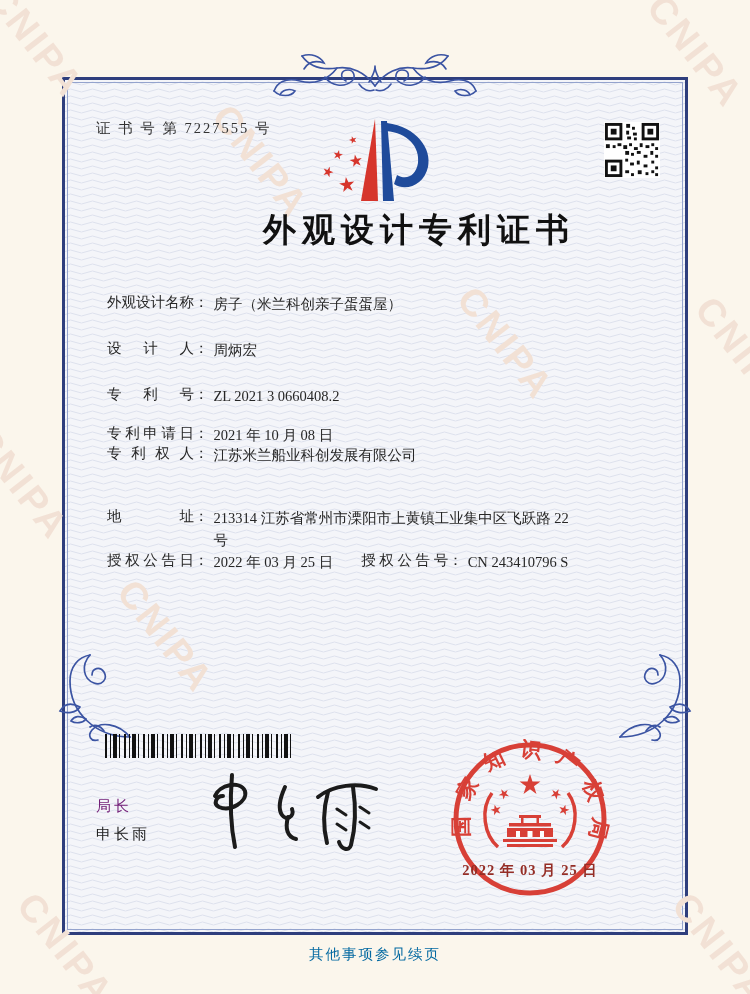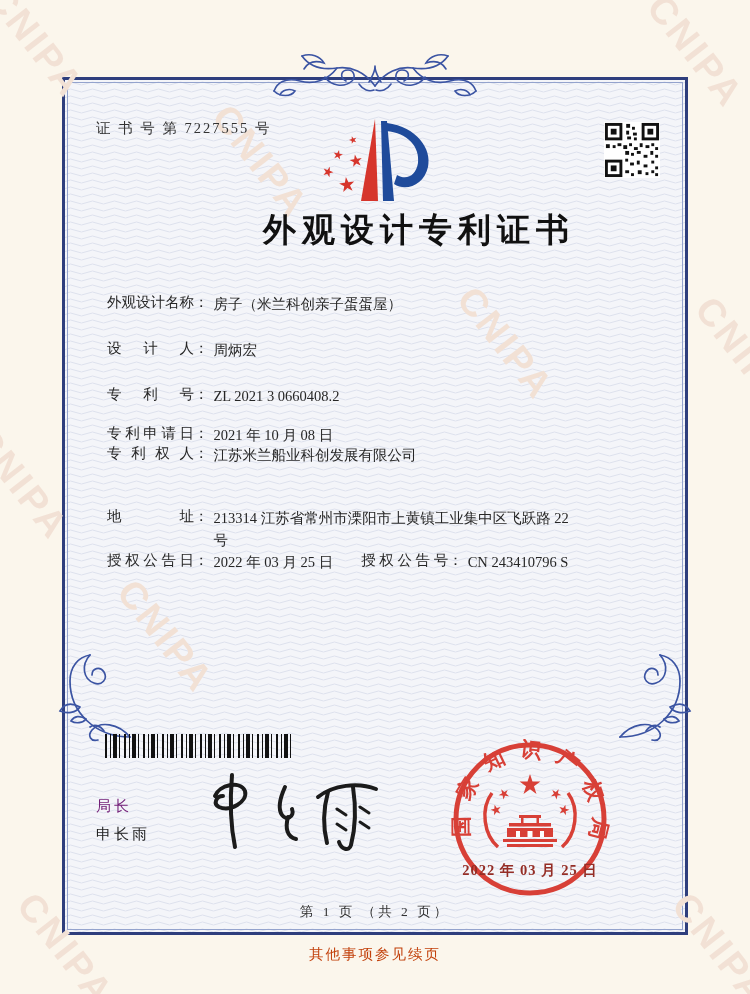--- a/index.html
+++ b/index.html
@@ -72,21 +72,21 @@
   .seal-date{
     position:absolute;left:384px;top:784px;width:168px;text-align:center;
     font-size:14.5px;font-weight:bold;color:#952e26;letter-spacing:1px;white-space:nowrap;
   }
   .page-info{
     position:absolute;left:0;top:826px;width:100%;text-align:center;
     font-size:13.5px;letter-spacing:3px;color:#333;
   }
   .continuation{
     position:absolute;left:0;top:945px;width:750px;text-align:center;
-    font-size:14.5px;letter-spacing:2px;color:#c2410c;
+    font-size:14.5px;letter-spacing:2px;color:#0369a1;
   }
 </style>
 </head>
 <body>
 
 <div class="frame">
   <svg class="wave-bg" xmlns="http://www.w3.org/2000/svg">
     <defs>
       <pattern id="wv" width="22" height="7" patternUnits="userSpaceOnUse">
         <path d="M0,3.5 Q5.5,0.5 11,3.5 T22,3.5" fill="none" stroke="#dde1ed" stroke-width="1"></path>
@@ -310,16 +310,15 @@
       </g>
       <g fill="#ffffff">
         <rect x="70" y="92" width="4" height="6"></rect>
           <rect x="81.5" y="92" width="5" height="6"></rect>
           <rect x="94" y="92" width="4" height="6"></rect>
       </g>
     </g>
   </svg>
   <div class="seal-date">2022 年 03 月 25 日</div>
 
-  <div class="page-info">第 1 页 （共 2 页）</div>
 </div>
 
 <div class="continuation">其他事项参见续页</div>
 
 </body></html>

